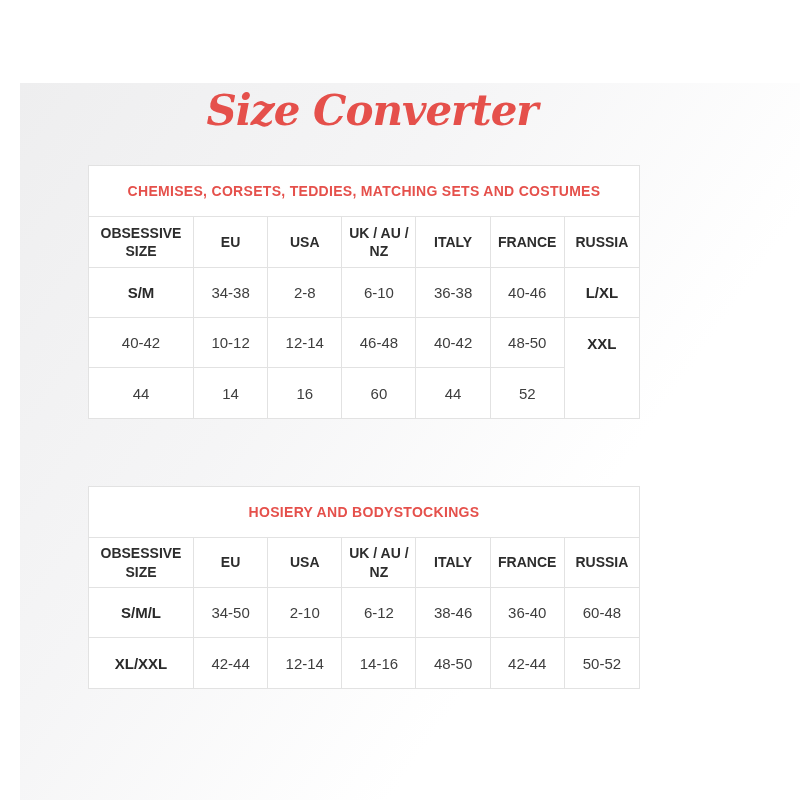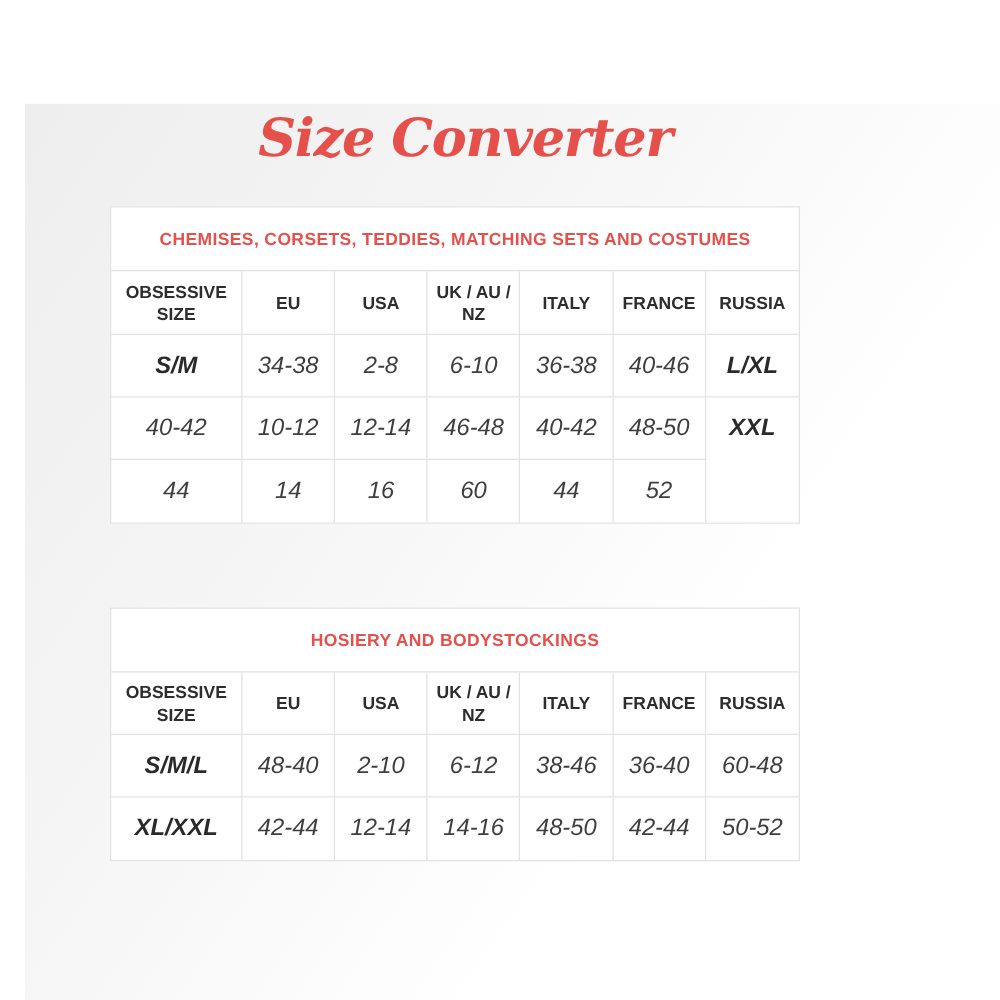--- a/index.html
+++ b/index.html
@@ -76,23 +76,22 @@
   }
   .cell:nth-child(7n) { border-right: none; }
   .cell.last-row { border-bottom: none; }
   .th {
     font-weight: bold;
     font-size: 14px;
     color: #2d2d2d;
     line-height: 1.3;
   }
   .td {
-    font-size: 19px;
+    font-size: 15px;
     color: #3e3e3e;
-    font-style: italic;
   }
   .td.row-label {
     font-weight: bold;
     color: #2a2a2a;
   }
 </style>
 </head>
 <body>
 
 <div class="wash"></div>
@@ -136,21 +135,21 @@
   <div class="panel-title">HOSIERY AND BODYSTOCKINGS</div>
   <div class="grid">
       <div class="cell th">OBSESSIVE SIZE</div>
       <div class="cell th">EU</div>
       <div class="cell th">USA</div>
       <div class="cell th">UK / AU / NZ</div>
       <div class="cell th">ITALY</div>
       <div class="cell th">FRANCE</div>
       <div class="cell th">RUSSIA</div>
       <div class="cell td row-label">S/M/L</div>
-      <div class="cell td">48-40</div>
+      <div class="cell td">34-50</div>
       <div class="cell td">2-10</div>
       <div class="cell td">6-12</div>
       <div class="cell td">38-46</div>
       <div class="cell td">36-40</div>
       <div class="cell td">60-48</div>
       <div class="cell td row-label last-row">XL/XXL</div>
       <div class="cell td last-row">42-44</div>
       <div class="cell td last-row">12-14</div>
       <div class="cell td last-row">14-16</div>
       <div class="cell td last-row">48-50</div>

